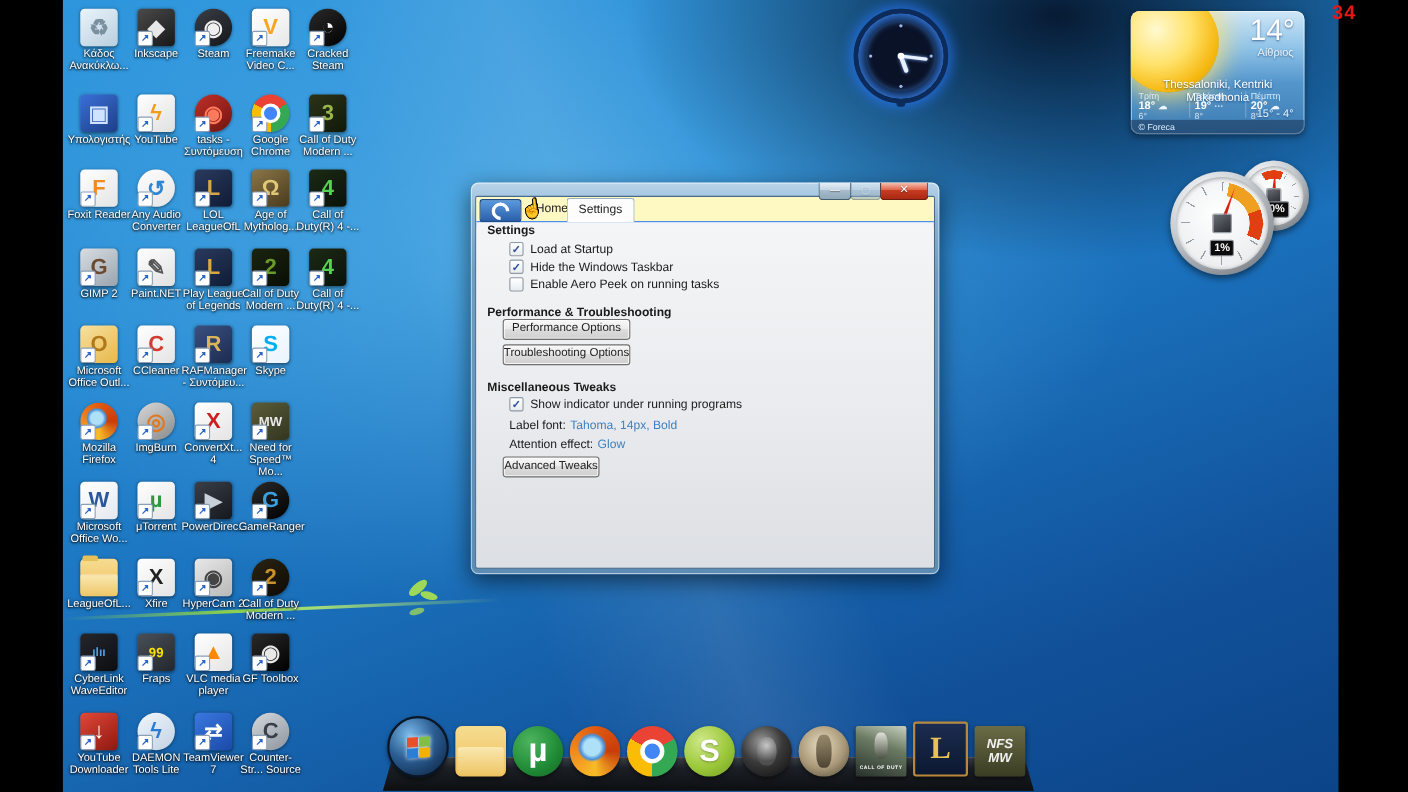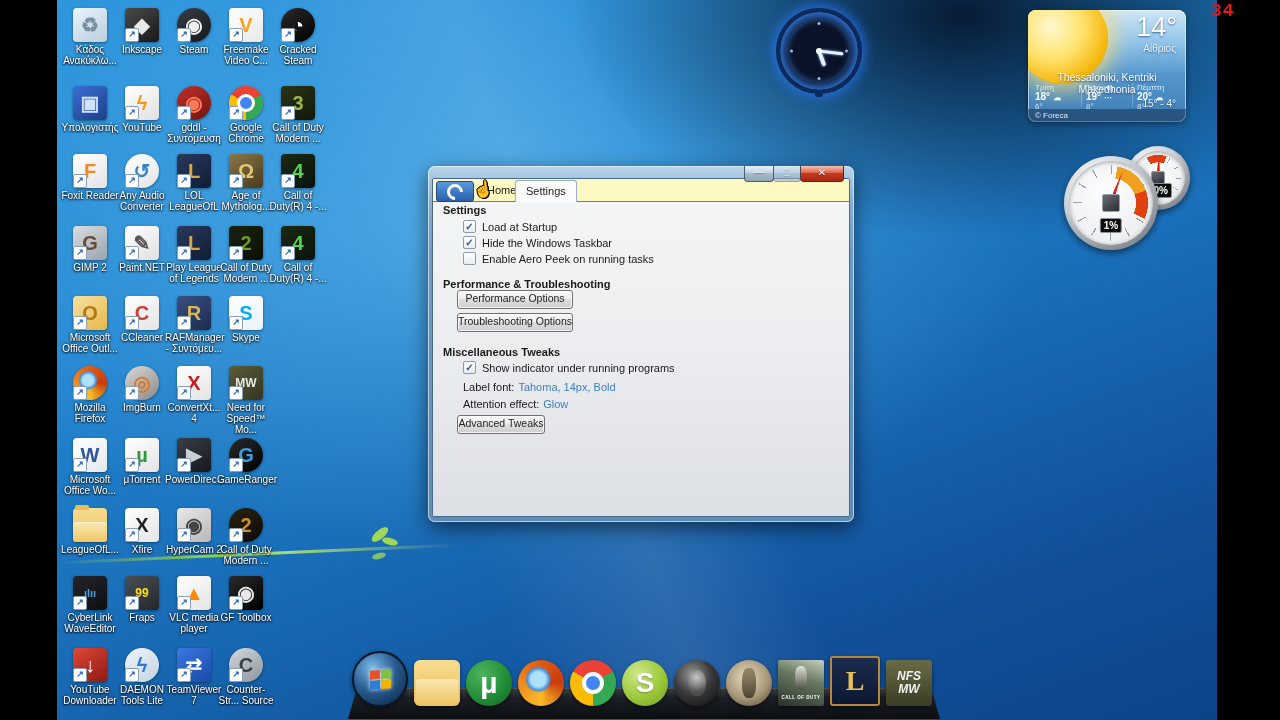--- a/index.html
+++ b/index.html
@@ -16,21 +16,21 @@
     background:linear-gradient(90deg,transparent,#9adf3a 35%,#bdf06a 55%,transparent 95%);
     transform:rotate(-2.5deg);opacity:.85;}
   .leaf{position:absolute;background:#aee34e;border-radius:60% 40% 60% 40%;opacity:.9;}
   .leaf.l1{left:370px;top:530px;width:20px;height:9px;transform:rotate(-35deg);}
   .leaf.l2{left:382px;top:538px;width:16px;height:7px;transform:rotate(20deg);}
   .leaf.l3{left:372px;top:553px;width:14px;height:6px;transform:rotate(-10deg);opacity:.7;}
   .bar{position:absolute;top:0;height:720px;background:#000;}
   .bar.left{left:0;width:57px;}
   .bar.right{left:1217px;width:63px;}
   .fps{position:absolute;left:1211px;top:1px;z-index:40;color:#e81616;
-       font-family:Liberation Mono, monospace;font-weight:bold;font-size:18px;letter-spacing:1px;}
+       font-family:Liberation Sans, sans-serif;font-weight:bold;font-size:18px;letter-spacing:1px;}
   
   .di{position:absolute;width:58px;text-align:center;cursor:default;}
   .di .art{position:relative;width:34px;height:34px;margin:0 auto;border-radius:4px;
            display:flex;align-items:center;justify-content:center;font-weight:bold;font-size:20px;
            box-shadow:0 1px 3px rgba(0,0,0,.45);}
   .di .art.circ{border-radius:50%;}
   .di .lbl{margin-top:2px;color:#fff;font-size:10px;line-height:11px;
            text-shadow:0 1px 2px #000,0 0 3px rgba(0,0,0,.8);}
   .sc{position:absolute;left:0;bottom:0;width:12px;height:12px;background:#fff;border:1px solid #8aa0b8;
       border-radius:2px;font-size:9px;line-height:11px;color:#2a64c8;font-weight:bold;text-align:center;}
@@ -263,21 +263,21 @@
           <span style="color: rgb(245, 154, 26);">ϟ</span>
           <span class="sc">↗</span>
         </div>
         <div class="lbl">YouTube</div>
       </div>
       <div class="di" style="left: 165px; top: 86px;">
         <div class="art circ" style="background: linear-gradient(145deg, rgb(192, 48, 40), rgb(112, 20, 16));">
           <span style="color: rgb(255, 122, 90);">◉</span>
           <span class="sc">↗</span>
         </div>
-        <div class="lbl">gddl - Συντόμευση</div>
+        <div class="lbl">tasks - Συντόμευση</div>
       </div>
       <div class="di" style="left: 217px; top: 86px;">
         <div class="art art-chrome">
           <span class="sc">↗</span>
         </div>
         <div class="lbl">Google Chrome</div>
       </div>
       <div class="di" style="left: 269px; top: 86px;">
         <div class="art" style="background: linear-gradient(145deg, rgb(42, 52, 24), rgb(18, 24, 8));">
           <span style="color: rgb(154, 182, 74);">3</span>

